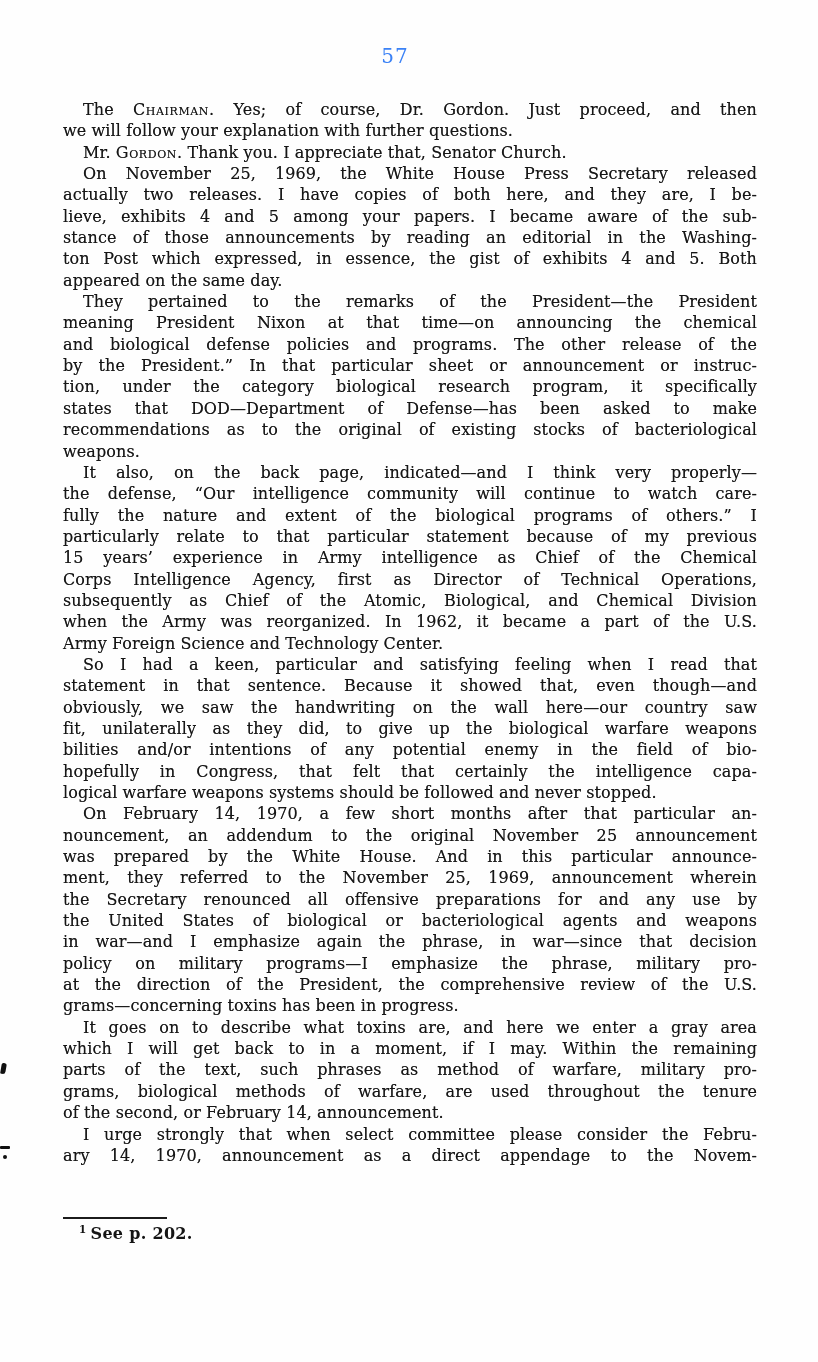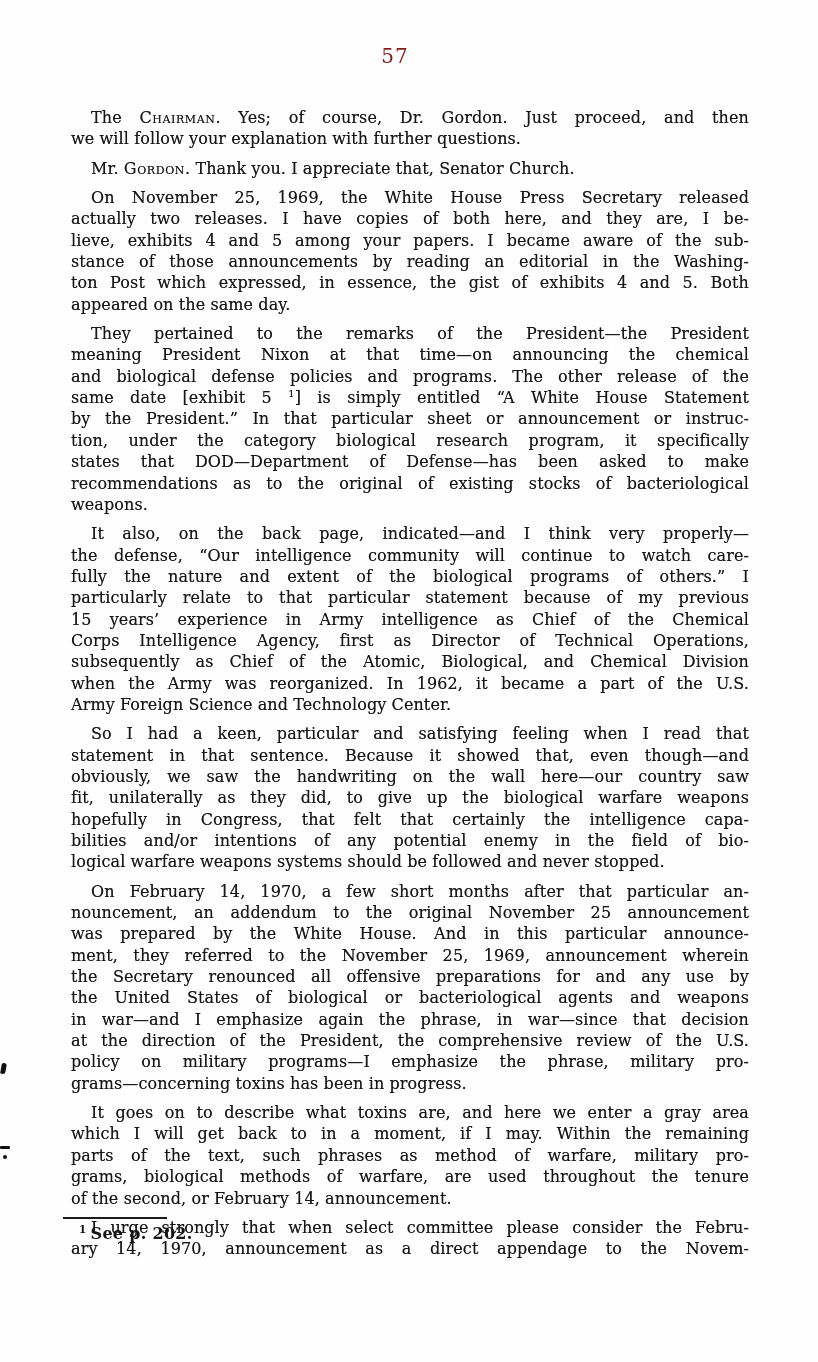--- a/index.html
+++ b/index.html
@@ -14,31 +14,31 @@
     width: 818px; height: 1362px;
     background: #fefefe;
     overflow: hidden;
   }
   .page-number {
     position: absolute;
     top: 44px; left: 0; width: 790px;
     text-align: center;
     font-size: 20px;
     letter-spacing: 1px;
-    color: #7f1d1d;
+    color: #3b82f6;
   }
   .text-body {
     position: absolute;
     top: 99px; left: 63px; width: 694px;
     font-size: 16px;
     line-height: 21.35px;
     letter-spacing: 0.1px;
     text-shadow: 0 0 0.4px rgba(10,10,10,0.55);
   }
-  .para { margin: 8px; }
+  .para { margin: 0; }
   .line {
     text-align: justify;
     text-align-last: justify;
   }
   .line.noj { text-align-last: left; }
   .line.first { text-indent: 20px; }
   .sc { font-variant: small-caps; letter-spacing: 0.6px; }
   .sup {
     vertical-align: super;
     font-size: 0.62em;
@@ -101,21 +101,20 @@
         <div class="line">actually two releases. I have copies of both here, and they are, I be-</div>
         <div class="line">lieve, exhibits 4 and 5 among your papers. I became aware of the sub-</div>
         <div class="line">stance of those announcements by reading an editorial in the Washing-</div>
         <div class="line">ton Post which expressed, in essence, the gist of exhibits 4 and 5. Both</div>
         <div class="line noj">appeared on the same day.</div>
       </div>
       <div class="para">
         <div class="line first">They pertained to the remarks of the President—the President</div>
         <div class="line">meaning President Nixon at that time—on announcing the chemical</div>
         <div class="line">and biological defense policies and programs. The other release of the</div>
-        <div class="line"><span>same date [exhibit 5 </span><span class="sup">1</span><span>] is simply entitled “A White House Statement</span></div>
         <div class="line">by the President.” In that particular sheet or announcement or instruc-</div>
         <div class="line">tion, under the category biological research program, it specifically</div>
         <div class="line">states that DOD—Department of Defense—has been asked to make</div>
         <div class="line">recommendations as to the original of existing stocks of bacteriological</div>
         <div class="line noj">weapons.</div>
       </div>
       <div class="para">
         <div class="line first">It also, on the back page, indicated—and I think very properly—</div>
         <div class="line">the defense, “Our intelligence community will continue to watch care-</div>
         <div class="line">fully the nature and extent of the biological programs of others.” I</div>
@@ -124,34 +123,34 @@
         <div class="line">Corps Intelligence Agency, first as Director of Technical Operations,</div>
         <div class="line">subsequently as Chief of the Atomic, Biological, and Chemical Division</div>
         <div class="line">when the Army was reorganized. In 1962, it became a part of the U.S.</div>
         <div class="line noj">Army Foreign Science and Technology Center.</div>
       </div>
       <div class="para">
         <div class="line first">So I had a keen, particular and satisfying feeling when I read that</div>
         <div class="line">statement in that sentence. Because it showed that, even though—and</div>
         <div class="line">obviously, we saw the handwriting on the wall here—our country saw</div>
         <div class="line">fit, unilaterally as they did, to give up the biological warfare weapons</div>
+        <div class="line">bilities and/or intentions of any potential enemy in the field of bio-</div>
         <div class="line">hopefully in Congress, that felt that certainly the intelligence capa-</div>
-        <div class="line">bilities and/or intentions of any potential enemy in the field of bio-</div>
         <div class="line noj">logical warfare weapons systems should be followed and never stopped.</div>
       </div>
       <div class="para">
         <div class="line first">On February 14, 1970, a few short months after that particular an-</div>
         <div class="line">nouncement, an addendum to the original November 25 announcement</div>
         <div class="line">was prepared by the White House. And in this particular announce-</div>
         <div class="line">ment, they referred to the November 25, 1969, announcement wherein</div>
         <div class="line">the Secretary renounced all offensive preparations for and any use by</div>
         <div class="line">the United States of biological or bacteriological agents and weapons</div>
         <div class="line">in war—and I emphasize again the phrase, in war—since that decision</div>
+        <div class="line">policy on military programs—I emphasize the phrase, military pro-</div>
         <div class="line">at the direction of the President, the comprehensive review of the U.S.</div>
-        <div class="line">policy on military programs—I emphasize the phrase, military pro-</div>
         <div class="line noj">grams—concerning toxins has been in progress.</div>
       </div>
       <div class="para">
         <div class="line first">It goes on to describe what toxins are, and here we enter a gray area</div>
         <div class="line">which I will get back to in a moment, if I may. Within the remaining</div>
         <div class="line">parts of the text, such phrases as method of warfare, military pro-</div>
         <div class="line">grams, biological methods of warfare, are used throughout the tenure</div>
         <div class="line noj">of the second, or February 14, announcement.</div>
       </div>
       <div class="para">

